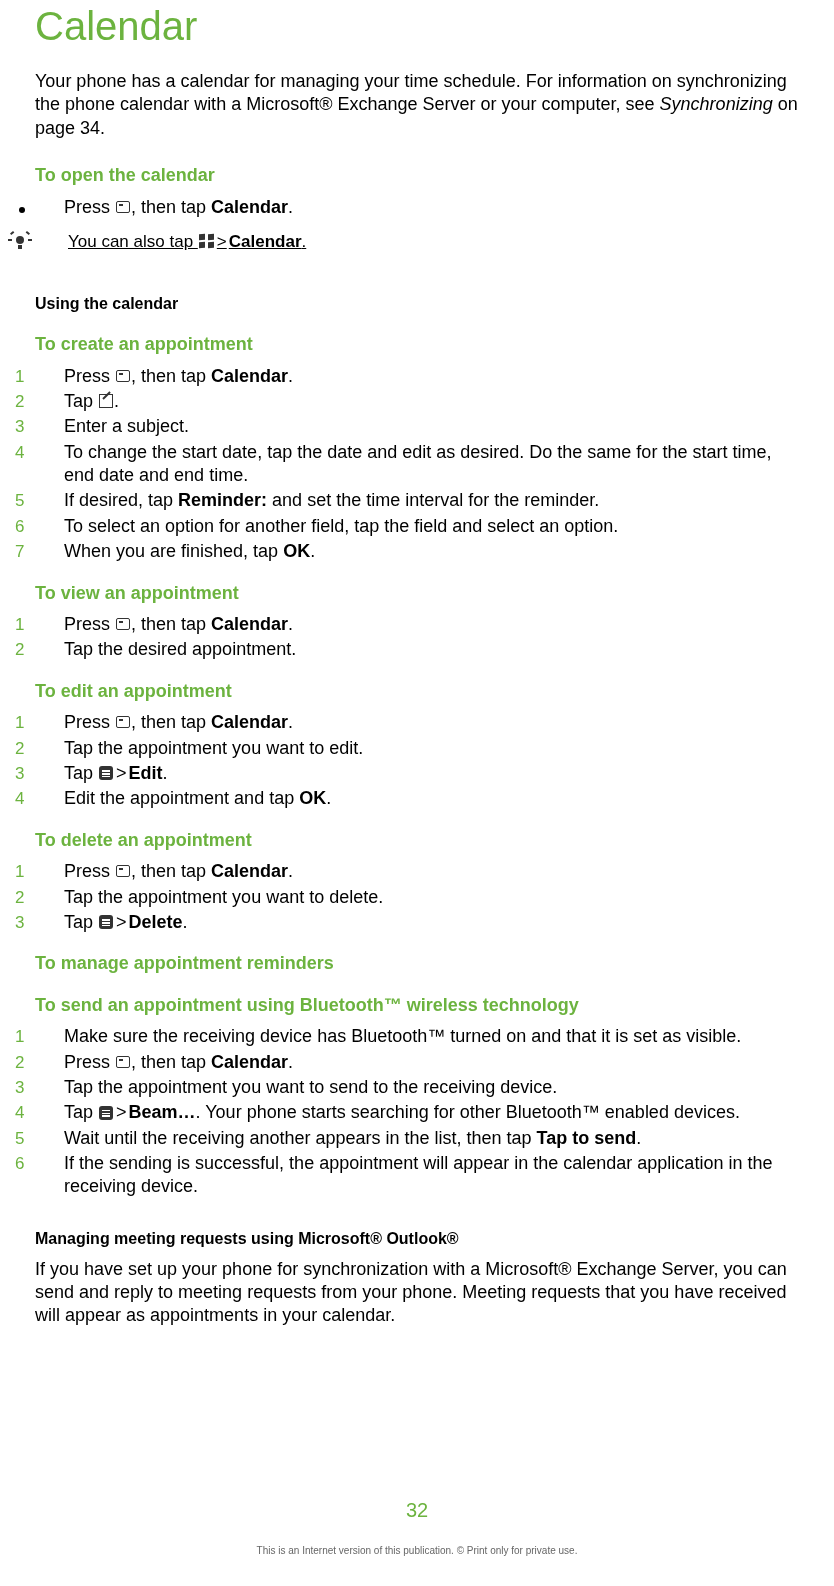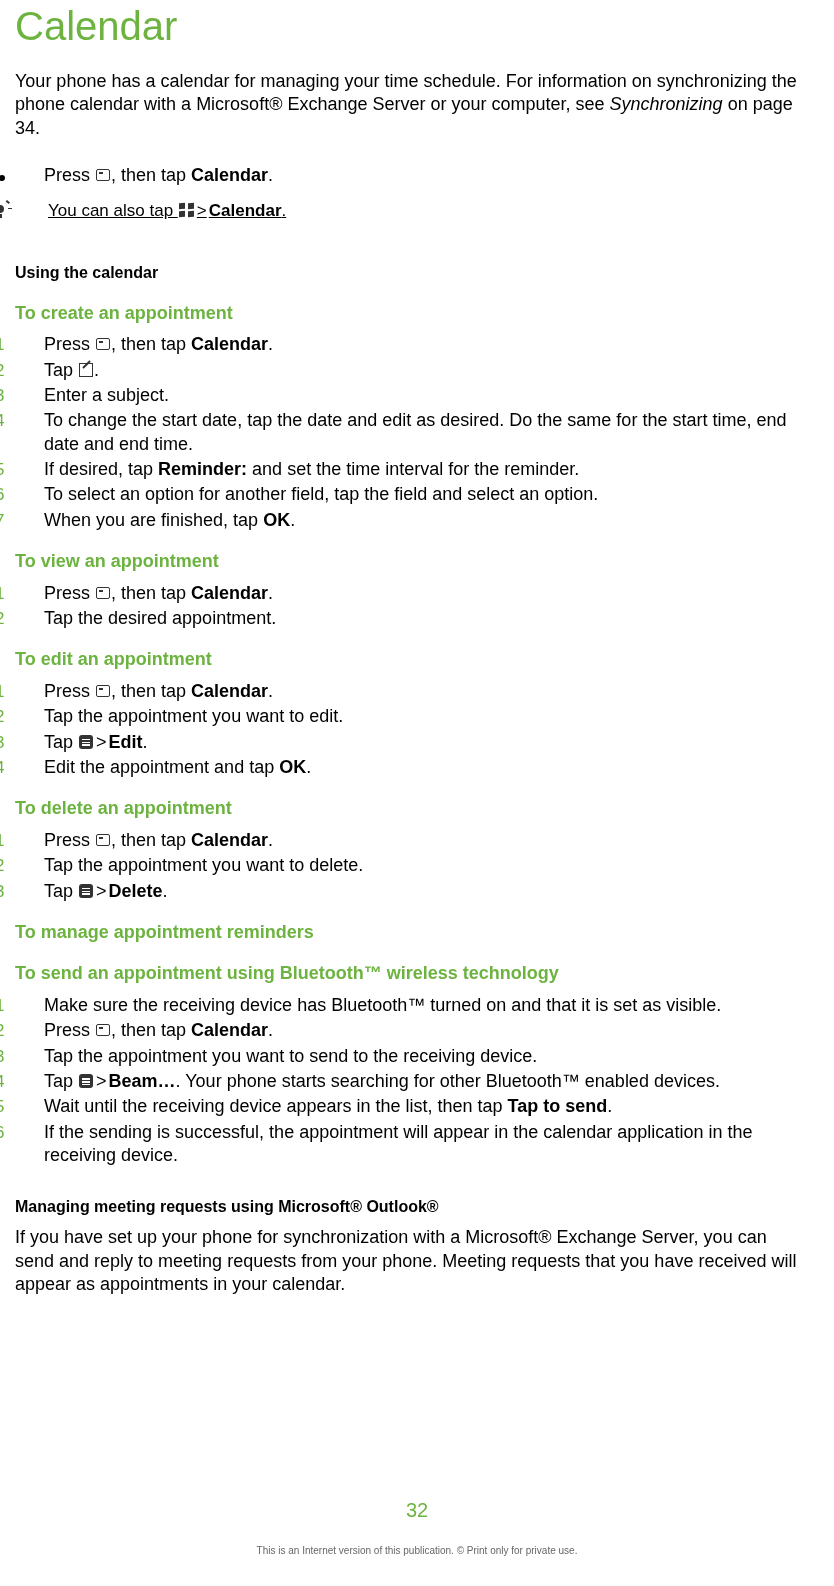--- a/index.html
+++ b/index.html
@@ -7,21 +7,21 @@
     font-family: Arial, Helvetica, sans-serif;
     width: 834px;
     height: 1586px;
     background: #fff;
     color: #000;
     font-size: 18px;
     line-height: 1.3;
     position: relative;
   }
   .page {
-    padding: 0 30px 0 15px;
+    padding: 0 30px 0 35px;
   }
   h1.title-green {
     color: #6cb33f;
     font-size: 40px;
     font-weight: normal;
     margin-bottom: 18px;
   }
   .intro-block { margin-bottom: 24px; }
   .italic { font-style: italic; }
   .sec-heading-green {
@@ -205,20 +205,21 @@
 </head>
 <body>
 
 <div class="page">
   <h1 class="title-green">Calendar</h1>
 
   <p class="intro-block">
     <span>Your phone has a calendar for managing your time schedule. For information on synchronizing the phone calendar with a Microsoft® Exchange Server or your computer, see </span><span class="italic">Synchronizing</span><span> on page 34.</span>
   </p>
 
+  <div class="sec-heading-green">To open the calendar</div>
   <div class="bullet-row">
     <div class="gutter"><span class="dot"></span></div>
     <div class="body-text">
       <span>Press </span><span class="inline-icon icon-home-window"></span><span>, then tap </span><b>Calendar</b><span>.</span>
     </div>
   </div>
   <div class="tip-row">
     <div class="tip-gutter">
       <span class="inline-icon icon-bulb"><span class="bulb-rays">
             <span></span>
@@ -329,21 +330,21 @@
     <div class="num-row">
         <div class="gutter"><span class="num">3</span></div>
         <div class="body-text">Tap the appointment you want to send to the receiving device.</div>
       </div>
     <div class="num-row">
         <div class="gutter"><span class="num">4</span></div>
         <div class="body-text"><span>Tap </span><span class="inline-icon icon-menu-round"></span><span class="gt">&gt;</span><b>Beam…</b><span>. Your phone starts searching for other Bluetooth™ enabled devices.</span></div>
       </div>
     <div class="num-row">
         <div class="gutter"><span class="num">5</span></div>
-        <div class="body-text"><span>Wait until the receiving device appears in the list, then tap </span><b>Tap to send</b><span>.</span></div>
+        <div class="body-text"><span>Wait until the receiving another appears in the list, then tap </span><b>Tap to send</b><span>.</span></div>
       </div>
     <div class="num-row">
         <div class="gutter"><span class="num">6</span></div>
         <div class="body-text">If the sending is successful, the appointment will appear in the calendar application in the receiving device.</div>
       </div>
   </div>
 
   <div class="heading-black">Managing meeting requests using Microsoft® Outlook®</div>
   <p class="para">If you have set up your phone for synchronization with a Microsoft® Exchange Server, you can send and reply to meeting requests from your phone. Meeting requests that you have received will appear as appointments in your calendar.</p>
 </div>

